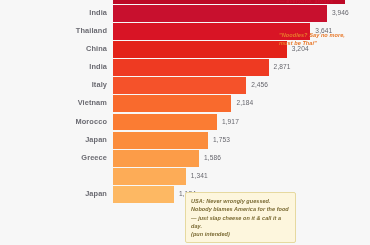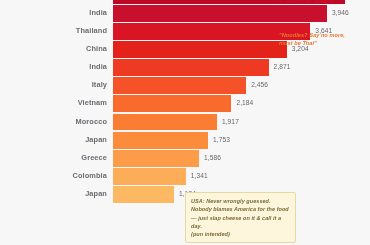--- a/index.html
+++ b/index.html
@@ -169,21 +169,20 @@
         </div>
       </div>
       <div class="row">
         <div class="cat-label">Greece</div>
         <div class="bar-track">
           <div class="bar" style="width: 85.9701px; background: rgb(252, 156, 72);"></div>
           <div class="bar-value" style="left: 90.9701px;">1,586</div>
         </div>
       </div>
       <div class="row">
-        <div class="cat-label">Colombia</div>
         <div class="bar-track">
           <div class="bar" style="width: 72.6897px; background: rgb(253, 172, 87);"></div>
           <div class="bar-value" style="left: 77.6897px;">1,341</div>
         </div>
       </div>
       <div class="row">
         <div class="cat-label">Japan</div>
         <div class="bar-track">
           <div class="bar" style="width: 60.9271px; background: rgb(253, 184, 99);"></div>
           <div class="bar-value" style="left: 65.9271px;">1,124</div>

